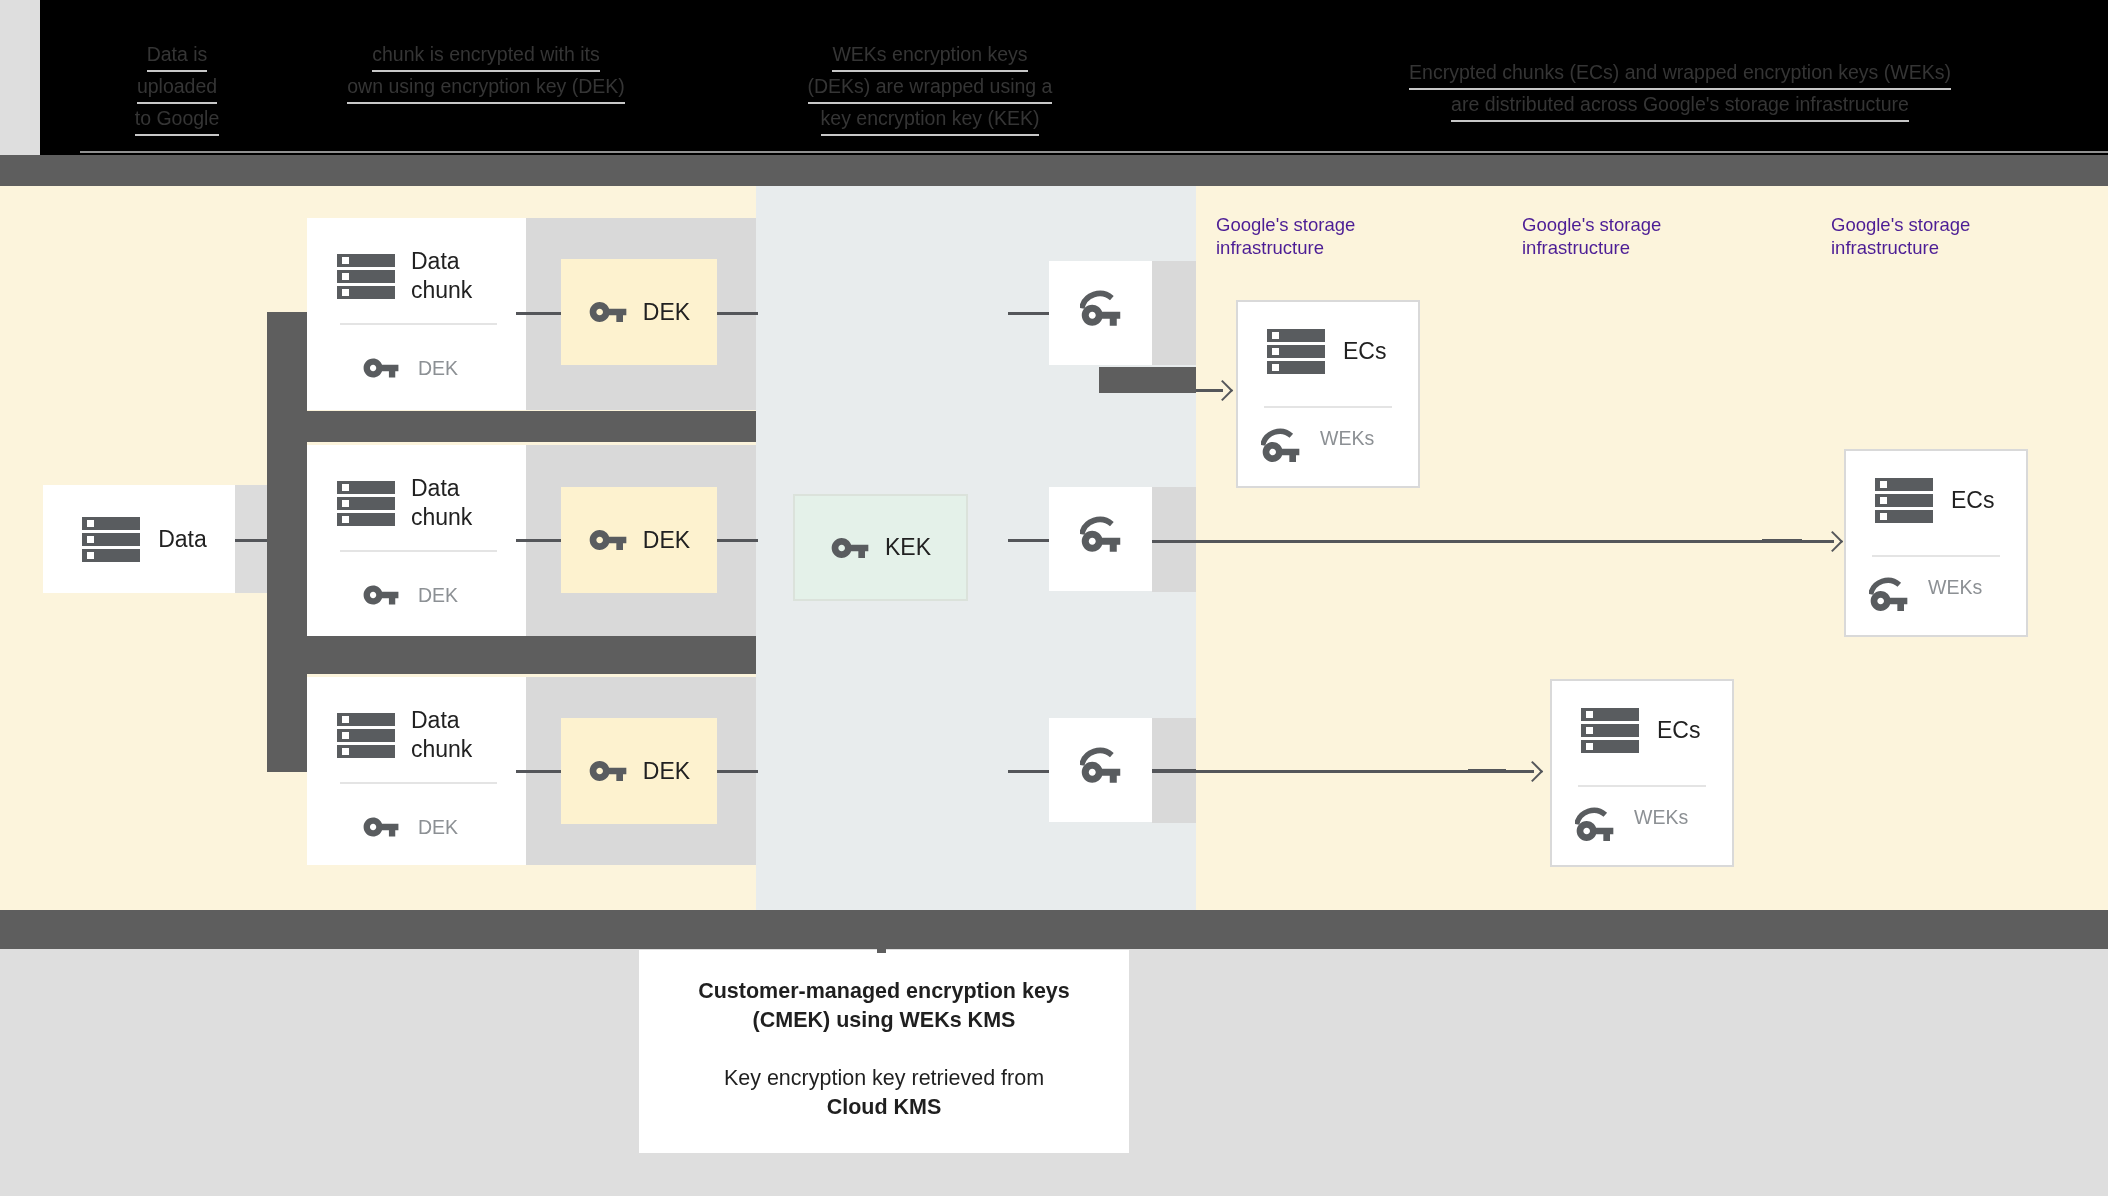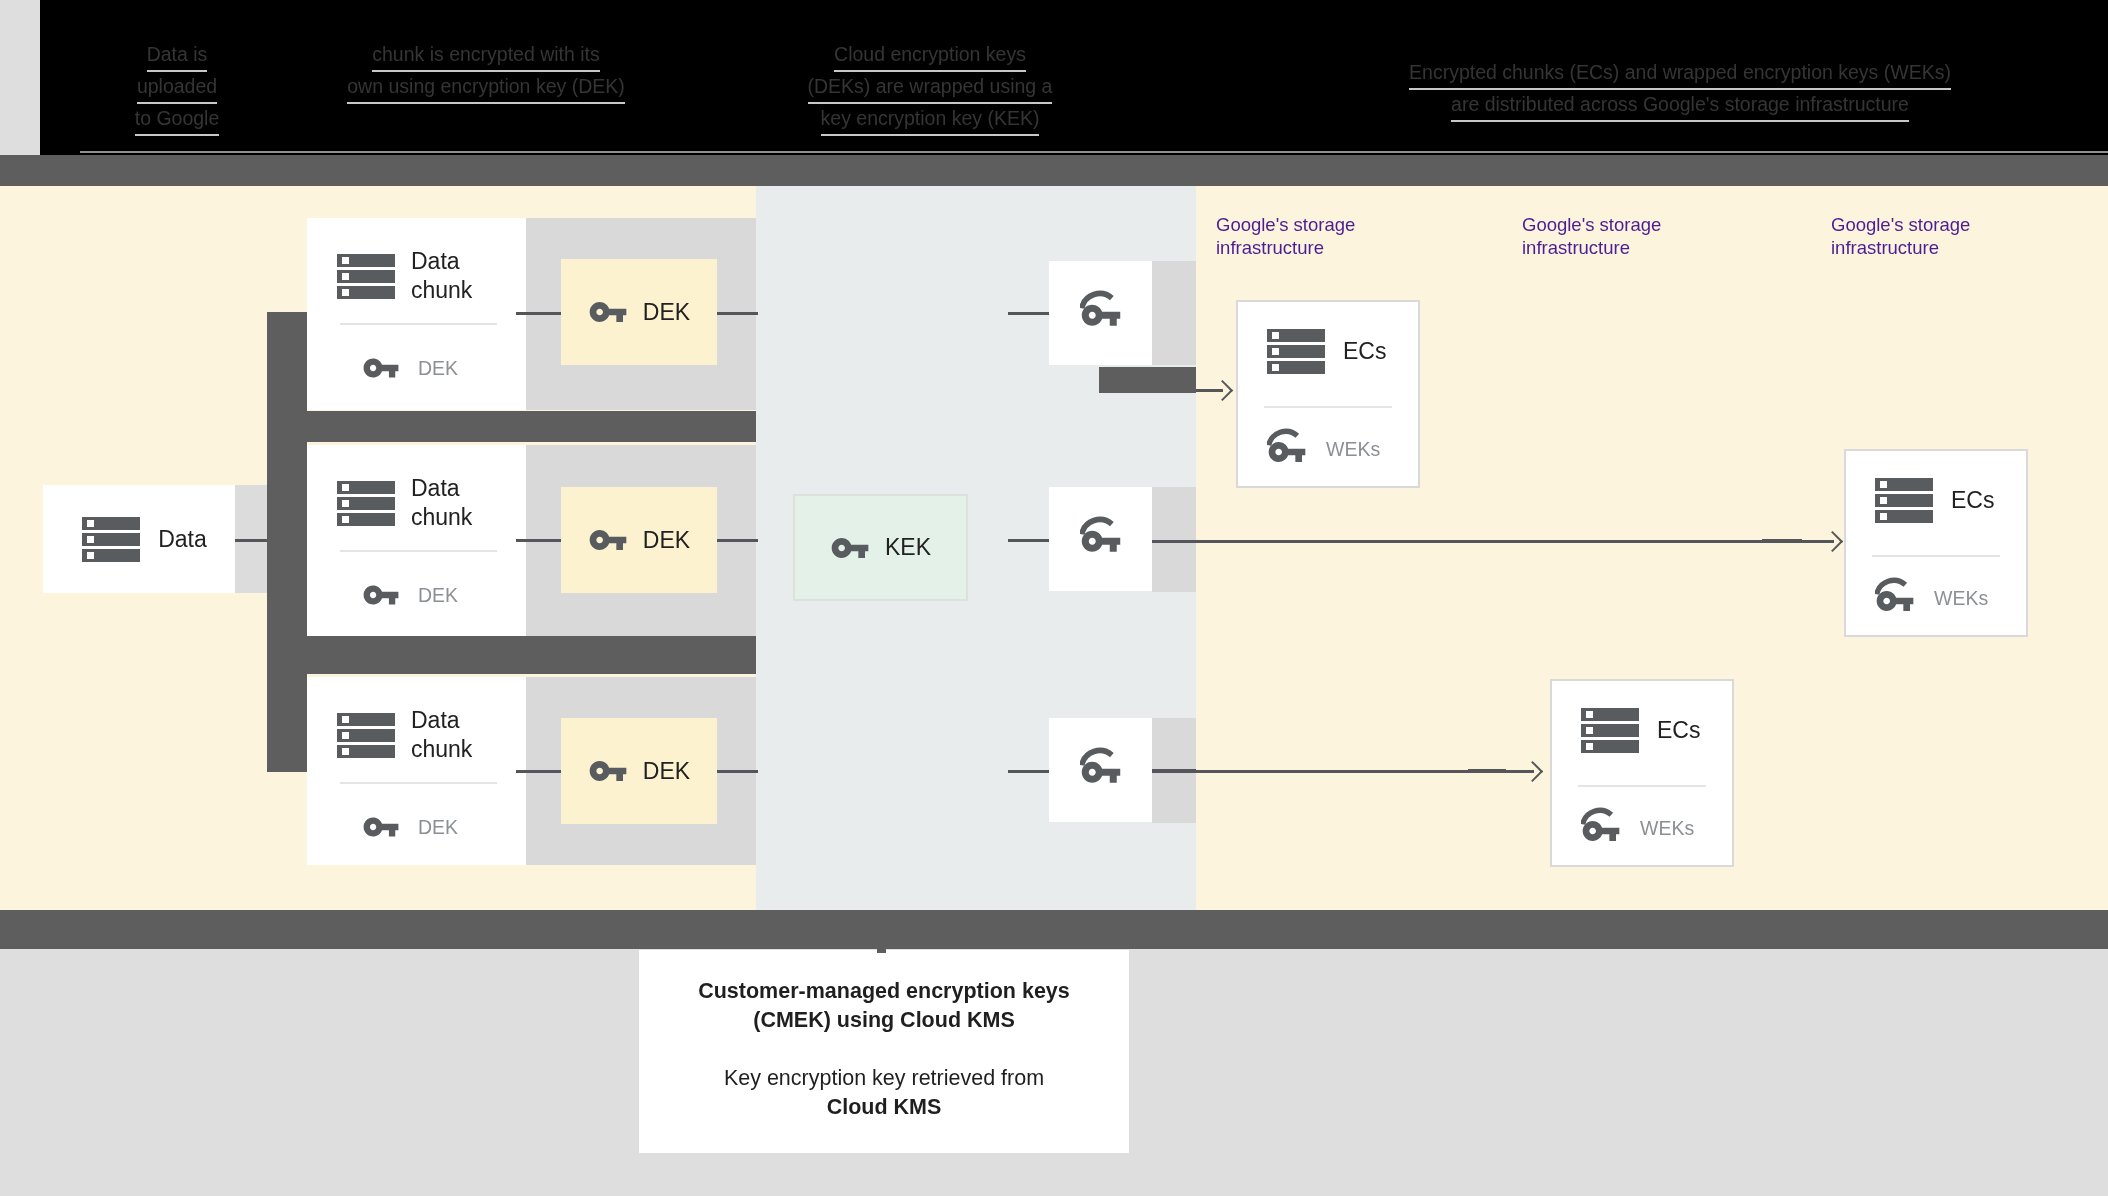--- a/index.html
+++ b/index.html
@@ -55,21 +55,21 @@
 
   
   #kek-box{left:793px;top:308px;width:175px;height:107px;background:#e4f1e9;border:2px solid #dbe2db;box-sizing:border-box;display:flex;align-items:center;justify-content:center;gap:15px;}
   .keybox{left:1049px;width:103px;height:104px;background:#ffffff;display:flex;align-items:center;justify-content:center;}
   .key-flange{left:1152px;width:44px;background:#d9d9d9;}
 
   
   .ec-box{width:184px;height:188px;background:#fff;border:2px solid #d9d9d9;box-sizing:border-box;}
   .ec-head{position:absolute;left:29px;top:27px;display:flex;align-items:center;gap:18px;}
   .ec-divider{position:absolute;left:26px;right:26px;top:104px;height:2px;background:#e4e4e4;}
-  .ec-keyrow{position:absolute;left:29px;top:125px;display:flex;align-items:center;gap:19px;}
+  .ec-keyrow{position:absolute;left:23px;top:125px;display:flex;align-items:flex-start;gap:19px;}
 
   .storage-label{position:absolute;font-size:18.5px;line-height:23px;color:#4c1d95;}
 
   
   .storage-icon{width:58px;}
   .storage-icon i{display:block;height:13px;background:#595c5f;margin-bottom:3px;position:relative;}
   .storage-icon i:last-child{margin-bottom:0;}
   .storage-icon i::before{content:"";position:absolute;left:5px;top:3px;width:7px;height:7px;background:#fff;}
 
   .icon-key svg, .icon-wkey svg{display:block;}
@@ -90,21 +90,21 @@
   <div class="hdr-col" id="hdr-col-1">
     <div><span>Data is</span></div>
     <div><span>uploaded</span></div>
     <div><span>to Google</span></div>
   </div>
   <div class="hdr-col" id="hdr-col-2">
     <div><span>chunk is encrypted with its</span></div>
     <div><span>own using encryption key (DEK)</span></div>
   </div>
   <div class="hdr-col" id="hdr-col-3">
-    <div><span>Cloud encryption keys</span></div>
+    <div><span>WEKs encryption keys</span></div>
     <div><span>(DEKs) are wrapped using a</span></div>
     <div><span>key encryption key (KEK)</span></div>
   </div>
   <div class="hdr-col" id="hdr-col-4">
     <div><span>Encrypted chunks (ECs) and wrapped encryption keys (WEKs)</span></div>
     <div><span>are distributed across Google's storage infrastructure</span></div>
   </div>
   <div class="abs" id="header-hairline"></div>
 </div>
 <div class="abs" id="header-grayband"></div>
@@ -371,16 +371,16 @@
       <span class="graylabel">WEKs</span>
     </div>
   </div>
 </div>
 
 <div class="abs" id="bottom-band"></div>
 <div class="abs" id="footer"></div>
 <div class="abs" id="annotation-notch"></div>
 <div class="abs" id="annotation-box">
   <div class="ann-bold">Customer-managed encryption keys</div>
-  <div class="ann-bold">(CMEK) using Cloud KMS</div>
+  <div class="ann-bold">(CMEK) using WEKs KMS</div>
   <div class="ann-gap">Key encryption key retrieved from</div>
   <div class="ann-bold">Cloud KMS</div>
 </div>
 
 </body></html>

